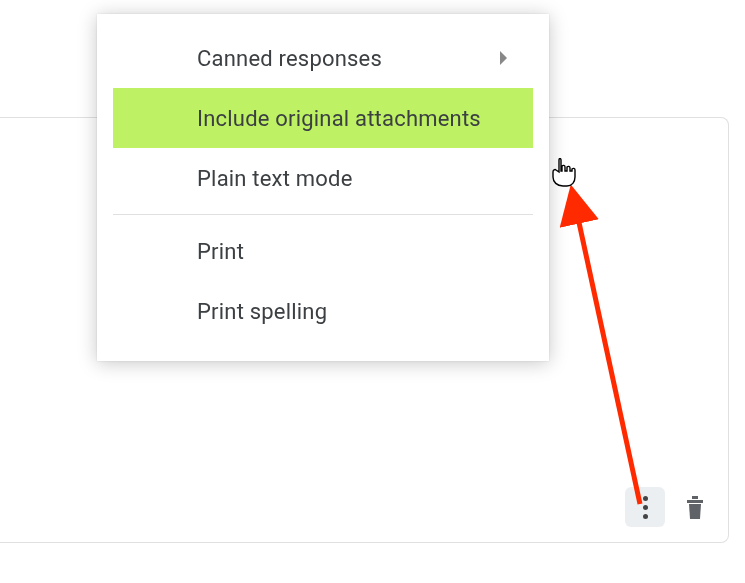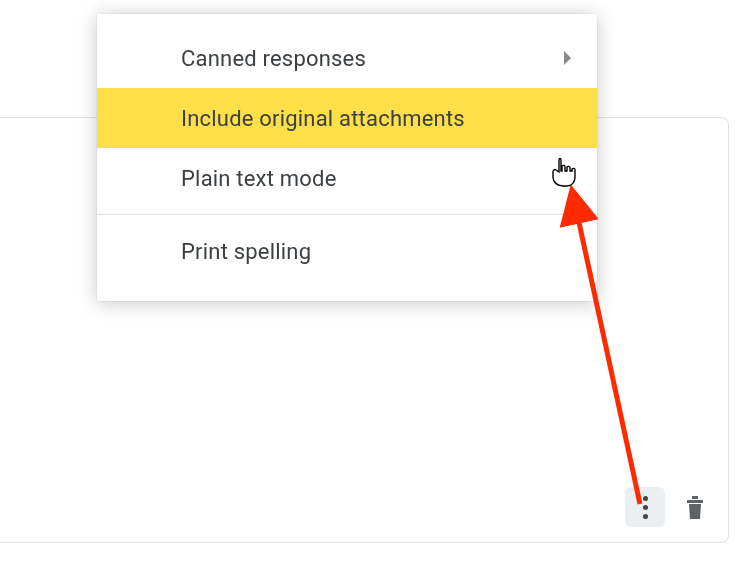--- a/index.html
+++ b/index.html
@@ -52,25 +52,25 @@
       height: 5px;
       background: #444;
       border-radius: 50%;
       display: block;
     }
     .trash-svg { fill: #5f6368; }
     .menu {
       position: absolute;
       left: 97px;
       top: 14px;
-      width: 500px;
+      width: 452px;
       background: #fff;
       border-radius: 0;
       box-shadow: 0 2px 18px rgba(0,0,0,0.22), 0 0 2px rgba(0,0,0,0.1);
-      padding: 14px 0;
+      padding: 14px 16px;
       z-index: 10;
     }
     .menu-section {
       border-top: 1px solid #e0e0e0;
       padding: 6px 0;
     }
     .menu-section:first-child {
       border-top: none;
       padding-top: 0;
     }
@@ -79,21 +79,21 @@
       display: flex;
       align-items: center;
       padding: 0 34px 0 84px;
       font-size: 22px;
       color: #3c4043;
       cursor: pointer;
       position: relative;
       letter-spacing: 0.2px;
     }
     .menu-item.hovered {
-      background: #fde047;
+      background: #bef264;
     }
     .submenu-arrow {
       position: absolute;
       right: 26px;
       top: 50%;
       transform: translateY(-50%);
       width: 0;
       height: 0;
       border-top: 7px solid transparent;
       border-bottom: 7px solid transparent;
@@ -141,20 +141,23 @@
     </div>
     <div class="menu-item hovered">
       <span>Include original attachments</span>
     </div>
     <div class="menu-item">
       <span>Plain text mode</span>
     </div>
   </div>
   <div class="menu-section">
     <div class="menu-item">
+      <span>Print</span>
+    </div>
+    <div class="menu-item">
       <span>Print spelling</span>
     </div>
   </div>
 </div>
 
 <svg class="arrow-annotation" width="745" height="583" style="left:0;top:0">
   <defs>
     <marker id="arrowhead" markerWidth="8" markerHeight="8" refX="4" refY="4" orient="auto">
       <polygon points="0 0, 8 4, 0 8" fill="#ff2a00"></polygon>
     </marker>

